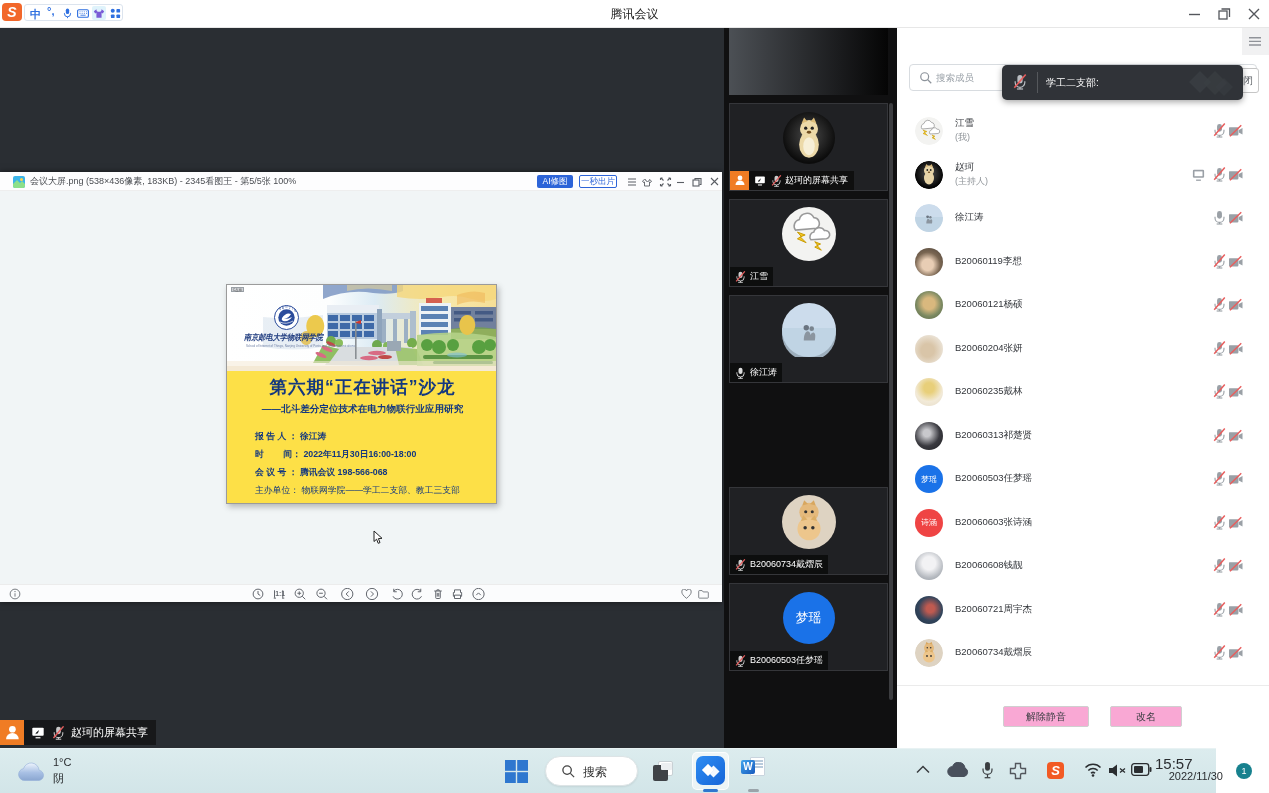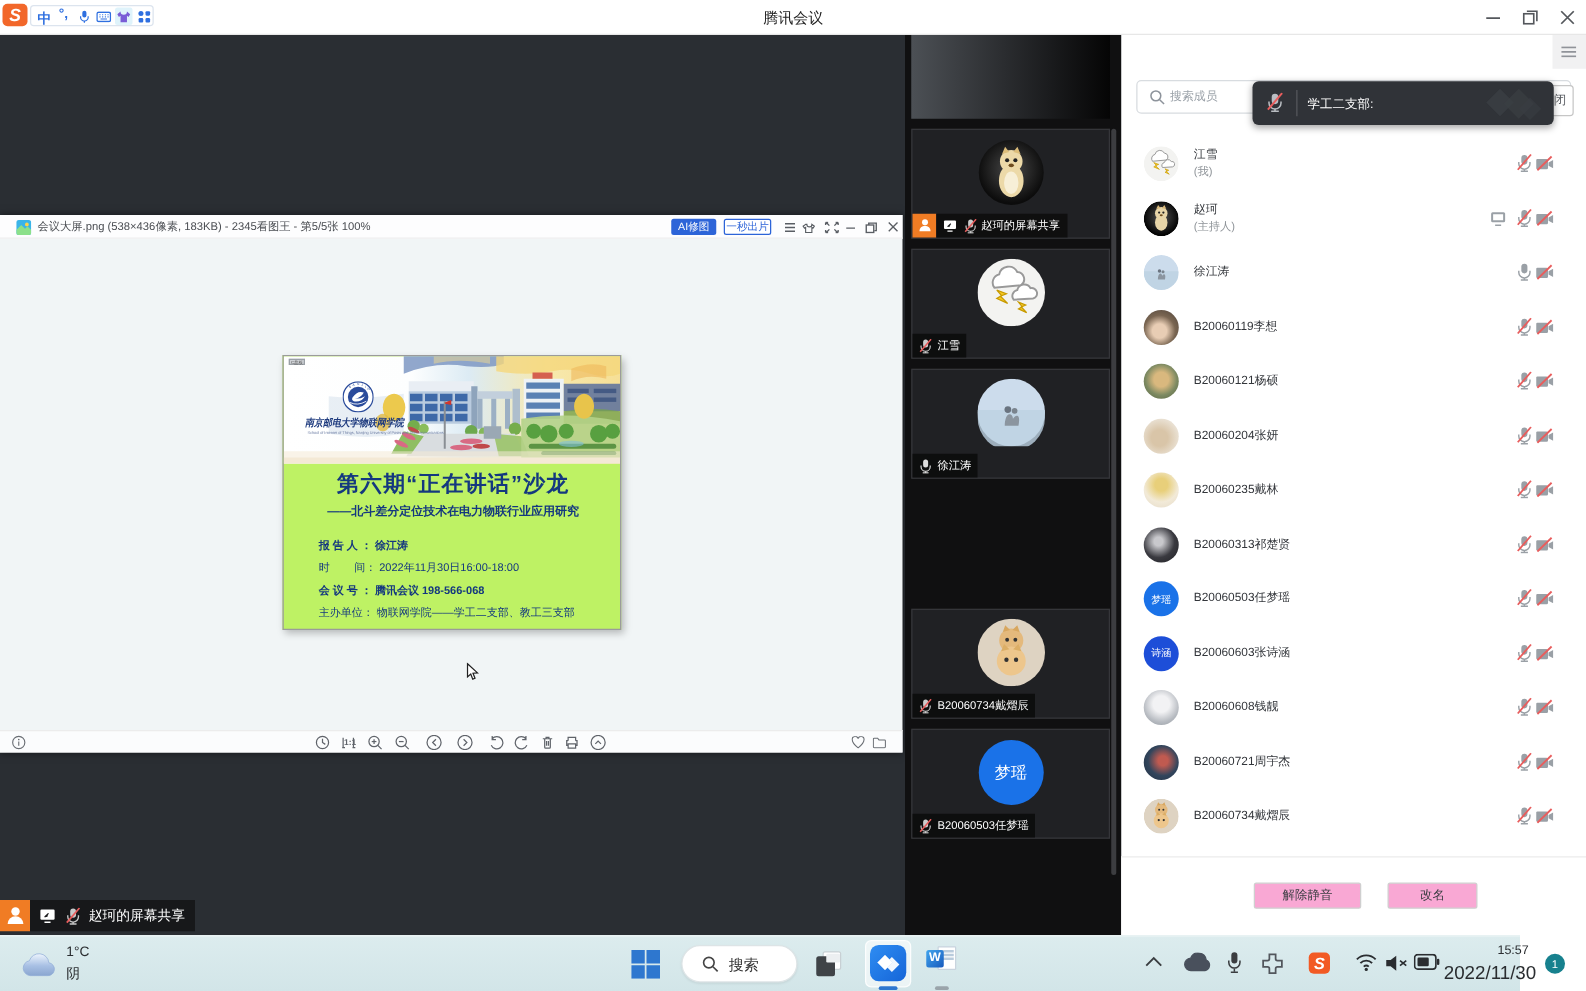--- a/index.html
+++ b/index.html
@@ -14,21 +14,21 @@
 #sbar{left:22px;top:1px;width:99px;height:17px;background:#fff;border:1px solid #dce4ee;border-radius:3px}
 
 #main{left:0;top:28px;width:1269px;height:720px;background:#2a2e33}
 
 #share{left:0;top:0;width:724px;height:720px;background:#2a2e33}
 
 #viewer{left:0;top:144px;width:722px;height:430px;background:#f1f5f6;box-shadow:0 0 6px rgba(0,0,0,.5)}
 #vtitle{left:0;top:0;width:722px;height:19px;background:#fdfdfe;border-bottom:1px solid #eee;font-size:9px;color:#4a4d52;line-height:19px}
 #vbottom{left:0;top:412px;width:722px;height:18px;background:#fbfcfd;border-top:1px solid #ececec}
 
-#poster{left:226px;top:112px;width:271px;height:220px;background:#bef264;border:1px solid #9b9b9b;box-shadow:2px 3px 6px rgba(0,0,0,.25)}
+#poster{left:226px;top:112px;width:271px;height:220px;background:#fde047;border:1px solid #9b9b9b;box-shadow:2px 3px 6px rgba(0,0,0,.25)}
 
 #sharelabel{left:0;top:692px;height:25px}
 
 #strip{left:724px;top:0;width:173px;height:720px;background:#101011}
 .tile{position:absolute;left:5px;width:159px;height:88px;background:#202124;border:1px solid #35363a}
 .tlabel{position:absolute;left:0;bottom:0;height:19px;background:rgba(10,10,10,.85);color:#fff;font-size:9px;line-height:19px;display:flex;align-items:center;padding:0 5px;white-space:nowrap}
 .tava{position:absolute;left:50%;top:8px;transform:translateX(-50%);width:52px;height:52px;border-radius:50%}
 
 #panel{left:897px;top:0;width:372px;height:720px;background:#fff}
 #phead{left:0;top:0;width:372px;height:27px;border-bottom:1px solid #e9e9e9;background:#fff}
@@ -368,21 +368,21 @@
          <circle cx="12.5" cy="12.5" r="8.2" fill="#2a4b9b"></circle>
          <path d="M8 13 q4 -6 9 -4 q-2 4 -7 5 q5 0 8 -2 q-3 5 -9 4 q-2 -1 -1 -3 Z" fill="#fff"></path>
          <path d="M6 17 q6 3 13 -1" stroke="#fff" stroke-width=".7" fill="none"></path>
        </svg>
        <div class="abs" style="left:17px;top:47px;width:90px;font-family:'Liberation Serif',serif;font-weight:bold;font-style:italic;font-size:7.8px;color:#1d3a7e;white-space:nowrap;transform:scale(.92,1.05);transform-origin:0 0">南京邮电大学物联网学院</div>
        <div class="abs" style="left:19px;top:58.5px;width:80px;font-size:3.2px;color:#6f7fa5;white-space:nowrap;transform:scale(.95,1);transform-origin:0 0">School of Internet of Things, Nanjing University of Posts and Telecommunications</div>
        <div class="abs" style="left:4px;top:2px;width:13px;height:5px;background:#cfd2d6;border:.5px solid #9aa0a6;font-size:3.5px;color:#555;text-align:center;line-height:4px">C盘板</div>
        <div class="abs" style="left:0;top:90px;width:271px;text-align:center;font-size:17.5px;font-weight:bold;color:#14387f;letter-spacing:1px;white-space:nowrap">第六期“正在讲话”沙龙</div>
        <div class="abs" style="left:0;top:118px;width:271px;text-align:center;font-size:9.6px;font-weight:bold;color:#14387f;white-space:nowrap">——北斗差分定位技术在电力物联行业应用研究</div>
        <div class="abs" style="left:28px;top:146px;font-size:8.8px;font-weight:bold;color:#14387f">报 告 人 ： 徐江涛</div>
-       <div class="abs" style="left:28px;top:164px;font-size:8.8px;font-weight:normal;color:#14387f">时&nbsp;&nbsp;&nbsp;&nbsp;&nbsp;&nbsp;&nbsp;&nbsp;间： 2022年11月30日16:00-18:00</div>
+       <div class="abs" style="left:28px;top:164px;font-size:8.8px;font-weight:bold;color:#14387f">时&nbsp;&nbsp;&nbsp;&nbsp;&nbsp;&nbsp;&nbsp;&nbsp;间： 2022年11月30日16:00-18:00</div>
        <div class="abs" style="left:28px;top:182px;font-size:8.8px;font-weight:bold;color:#14387f">会 议 号 ： 腾讯会议 198-566-068</div>
        <div class="abs" style="left:28px;top:200px;font-size:8.8px;font-weight:normal;color:#14387f">主办单位： 物联网学院——学工二支部、教工三支部</div>
      </div>
      <svg class="abs" style="left:373px;top:358px" width="11" height="15" viewBox="0 0 11 15">
             <path d="M1 1 L1 11.5 L3.6 9.2 L5.2 13.3 L7 12.6 L5.4 8.6 L9 8.3 Z" fill="#fff" stroke="#222" stroke-width="1"></path>
           </svg>
    </div>
    <div class="abs" id="sharelabel">
      <div class="abs" style="left:0;top:0;width:24px;height:25px;background:#f07c24">
             <svg style="position:absolute;left:4px;top:4px" width="16" height="17" viewBox="0 0 16 17">
@@ -655,21 +655,21 @@
                 <use href="#micoffS"></use>
               </g>
             </svg>
        <svg class="micon" style="left:332px;top:15px" width="14" height="13" viewBox="0 0 17 16">
               <g color="#9aa0a6">
                 <use href="#camoffS"></use>
               </g>
             </svg>
      </div>
      <div class="mrow" style="top:391.5px">
-       <div class="mava" style="background:#1d4ed8;color:#fff;font-size:8px;display:flex;align-items:center;justify-content:center">诗涵</div>
+       <div class="mava" style="background:#ef4444;color:#fff;font-size:8px;display:flex;align-items:center;justify-content:center">诗涵</div>
        <div class="mname">B20060603张诗涵</div>
        <svg class="micon" style="left:316px" width="13" height="15" viewBox="0 0 16 18">
               <g color="#9aa0a6">
                 <use href="#micoffS"></use>
               </g>
             </svg>
        <svg class="micon" style="left:332px;top:15px" width="14" height="13" viewBox="0 0 17 16">
               <g color="#9aa0a6">
                 <use href="#camoffS"></use>
               </g>
@@ -808,16 +808,16 @@
       </svg>
   <svg class="abs" style="left:1108px;top:14px" width="19" height="15" viewBox="0 0 19 15">
         <path d="M1 5 h3.5 L9 1.5 v12 L4.5 10 H1 Z" fill="#2a2d30"></path>
         <path d="M12 5.5 l5 4 M17 5.5 l-5 4" stroke="#2a2d30" stroke-width="1.3"></path>
       </svg>
   <svg class="abs" style="left:1131px;top:14px" width="21" height="13" viewBox="0 0 21 13">
         <rect x="0.7" y="0.7" width="17" height="11.6" rx="2.5" fill="none" stroke="#2a2d30" stroke-width="1.3"></rect>
         <rect x="18.5" y="4" width="2" height="5" rx="1" fill="#2a2d30"></rect>
         <rect x="3" y="3" width="9" height="7" rx="1" fill="#2a2d30"></rect>
       </svg>
-  <div class="abs tbtext" style="left:1155px;top:6px;width:68px;text-align:right;font-size:10px">15:57</div>
-  <div class="abs tbtext" style="left:1155px;top:21px;width:68px;text-align:right;font-size:15px">2022/11/30</div>
+  <div class="abs tbtext" style="left:1155px;top:6px;width:68px;text-align:left;font-size:15px">15:57</div>
+  <div class="abs tbtext" style="left:1155px;top:21px;width:68px;text-align:right;font-size:11px">2022/11/30</div>
   <div class="abs" style="left:1236px;top:14px;width:16px;height:16px;background:#17818e;border-radius:50%;color:#fff;font-size:9px;text-align:center;line-height:16px">1</div>
 </div>
 </div>
 </body></html>

